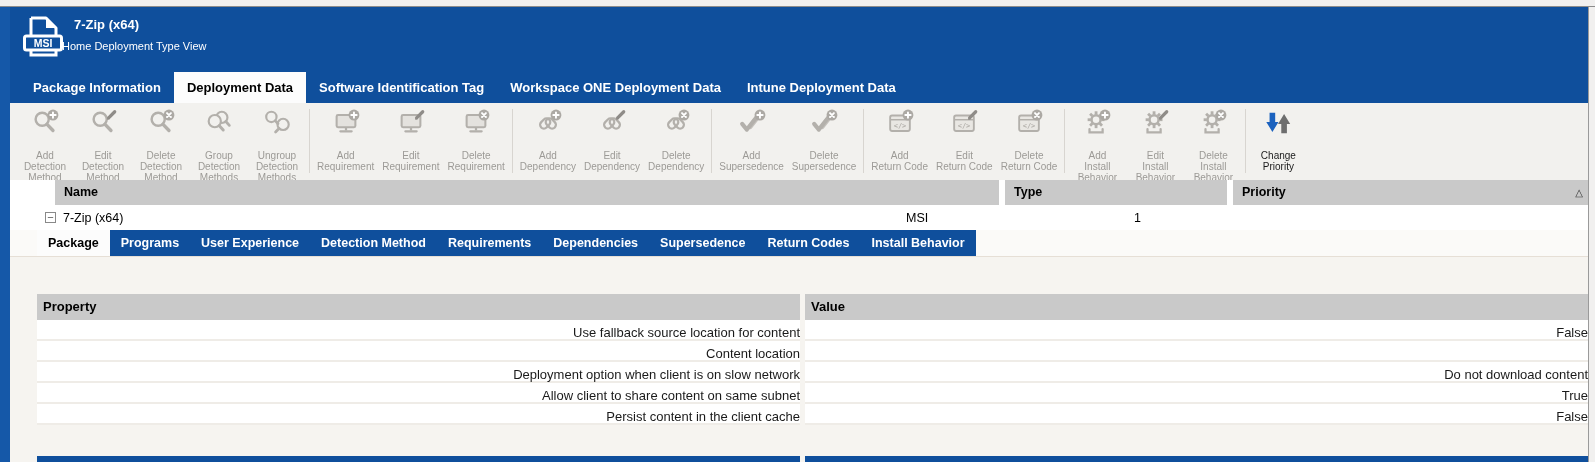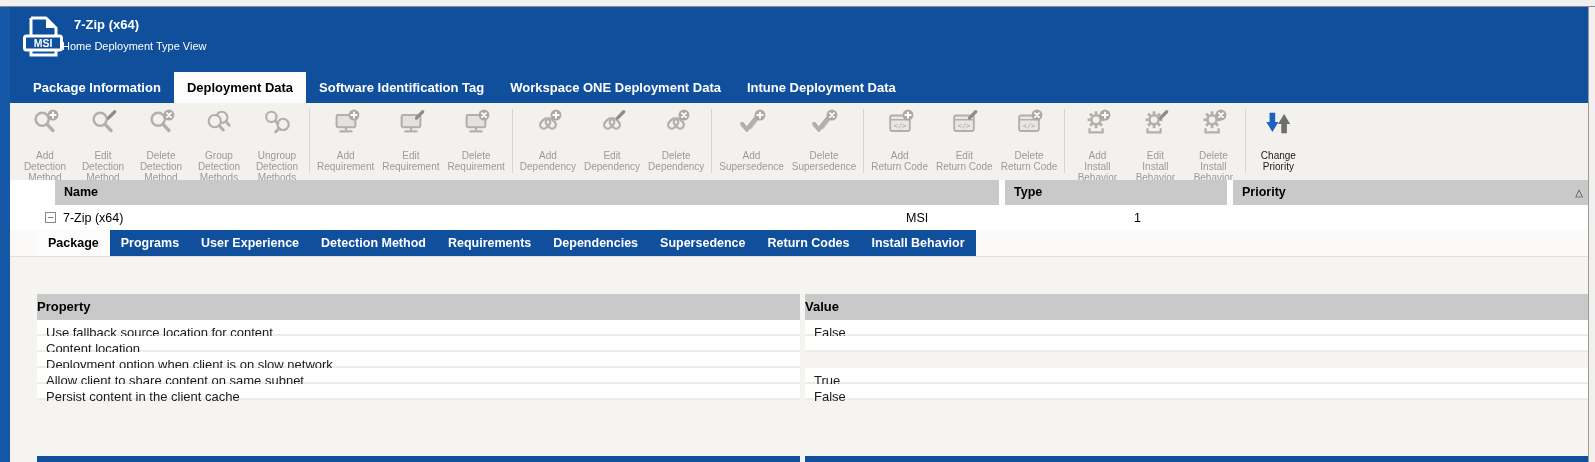--- a/index.html
+++ b/index.html
@@ -42,25 +42,25 @@
   .tree-priority{position:absolute;left:1124px;}
 
   .panel{flex:1;background:var(--panel-bg);position:relative;overflow:hidden;}
   .subtab-row{height:27px;background:#FBFAF8;border-bottom:1px solid #E6DFD6;box-sizing:border-box;display:flex;padding-left:27px;}
   .subtabs{display:flex;background:var(--blue);}
   .subtab{color:#fff;font-weight:bold;font-size:12.5px;padding:0 11px;display:flex;align-items:center;white-space:nowrap;cursor:default;}
   .subtab.active{background:#FCFCFC;color:#000;}
 
   .prop-table{margin:37px 0 0 27px;width:1551px;}
   .pt-header{display:flex;height:26px;}
-  .pt-hcell{background:var(--hdr-gray);font-weight:bold;font-size:13px;line-height:26px;padding-left:0;box-sizing:border-box;color:#000;}
+  .pt-hcell{background:var(--hdr-gray);font-weight:bold;font-size:13px;line-height:26px;padding-left:6px;box-sizing:border-box;color:#000;}
   .pt-hcell.prop{width:763px;}
   .pt-hcell.val{flex:1;}
   .pt-gap{width:5px;flex:none;}
-  .pt-row{display:flex;height:16px;}
+  .pt-row{display:flex;height:21px;text-align:right;}
   .pt-cell{background:#FFFFFF;font-size:13px;line-height:25px;padding-left:9px;box-sizing:border-box;border-bottom:2px solid #EFECE7;color:#1A1A1A;}
   .pt-cell.prop{width:763px;}
   .pt-cell.val{flex:1;}
   .blue-bar{position:absolute;bottom:0;left:27px;width:1551px;height:6px;display:flex;}
   .blue-bar .seg1{width:763px;background:var(--blue);}
   .blue-bar .seggap{width:5px;}
   .blue-bar .seg2{flex:1;background:var(--blue);}
 </style>
 </head>
 <body>
@@ -394,20 +394,21 @@
               <div class="pt-cell val">False</div>
             </div>
             <div class="pt-row">
               <div class="pt-cell prop">Content location</div>
               <div class="pt-gap"></div>
               <div class="pt-cell val"></div>
             </div>
             <div class="pt-row">
               <div class="pt-cell prop">Deployment option when client is on slow network</div>
               <div class="pt-gap"></div>
+              <div class="pt-cell val">Do not download content</div>
             </div>
             <div class="pt-row">
               <div class="pt-cell prop">Allow client to share content on same subnet</div>
               <div class="pt-gap"></div>
               <div class="pt-cell val">True</div>
             </div>
             <div class="pt-row">
               <div class="pt-cell prop">Persist content in the client cache</div>
               <div class="pt-gap"></div>
               <div class="pt-cell val">False</div>

